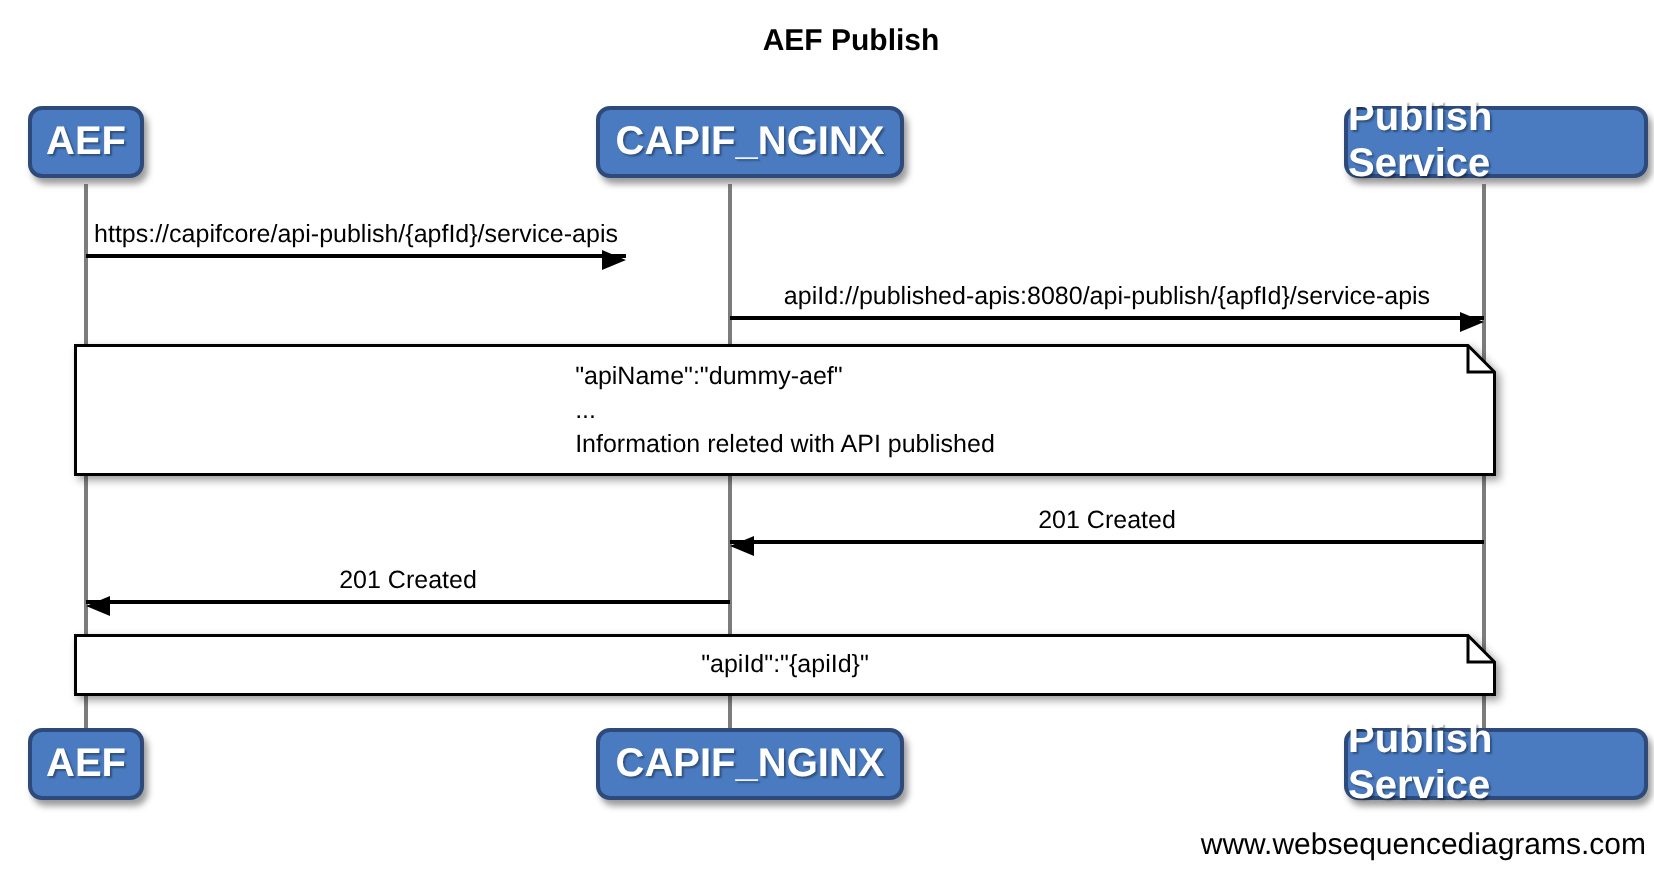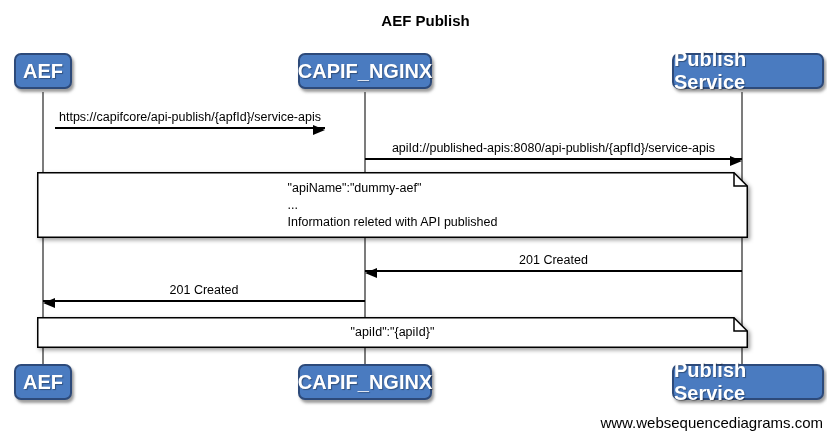--- a/index.html
+++ b/index.html
@@ -17,21 +17,21 @@
     background:var(--actor-fill,#4a7bc0);
     border:2px solid var(--actor-border,#2d4a7a);
     border-radius:7px;
     box-shadow:2px 3px 3px rgba(90,90,90,0.6);
     display:flex; align-items:center; justify-content:center;
     color:#fff; font-size:20px; font-weight:bold;
     text-shadow:1px 1px 1px rgba(0,0,0,0.35);
     box-sizing:border-box;
   }
   .actor.a-aef    { left:14px;  width:58px;  }
-  .actor.a-capif  { left:298px; width:134px; }
+  .actor.a-capif  { left:298px; width:154px; }
   .actor.a-pub    { left:672px; width:152px; }
   .actor.row-top  { top:53px; }
   .actor.row-bot  { top:364px; }
   .lifeline {
     position:absolute; top:92px; height:272px; width:2px;
     background:var(--lifeline,#7c7c7c);
   }
   .ll-aef   { left:42px; }
   .ll-capif { left:364px; }
   .ll-pub   { left:741px; }
@@ -42,21 +42,21 @@
   }
   .msg-line {
     height:0; border-top:2px solid var(--line,#000); position:relative;
   }
   .head {
     position:absolute; top:-4px; width:0; height:0;
     border-top:5px solid transparent; border-bottom:5px solid transparent;
   }
   .head.dir-right { right:0; border-left:12px solid var(--line,#000); }
   .head.dir-left  { left:0;  border-right:12px solid var(--line,#000); }
-  .msg1 { left:43px;  top:110px; width:270px;padding-left:12px; }
+  .msg1 { left:43px;  top:110px; width:270px; }
   .msg2 { left:365px; top:141px; width:377px; }
   .msg3 { left:365px; top:253px; width:377px; }
   .msg4 { left:43px;  top:283px; width:322px; }
   .note { position:absolute; left:37px; width:711px; }
   .note1 { top:172px; height:66px; }
   .note2 { top:317px; height:31px; }
   .note svg {
     position:absolute; left:0; top:0;
     filter:drop-shadow(2px 2px 2px rgba(0,0,0,0.4));
   }

